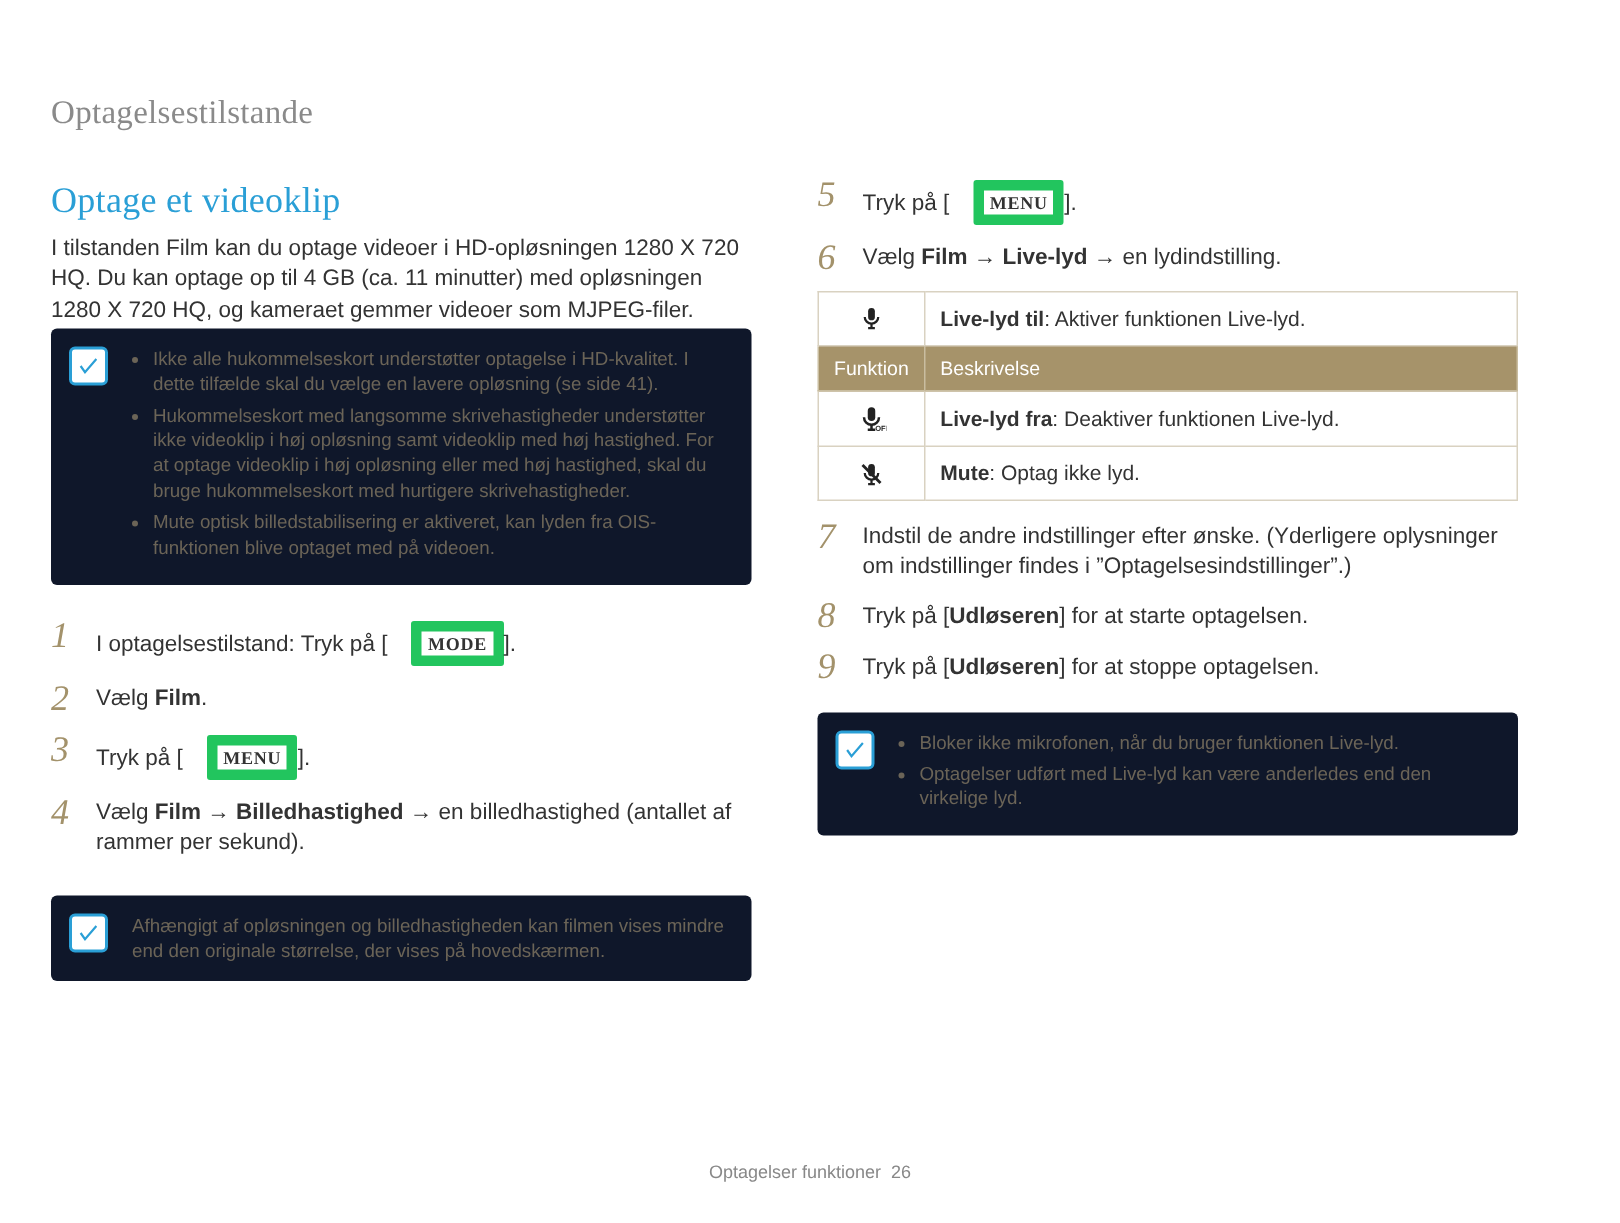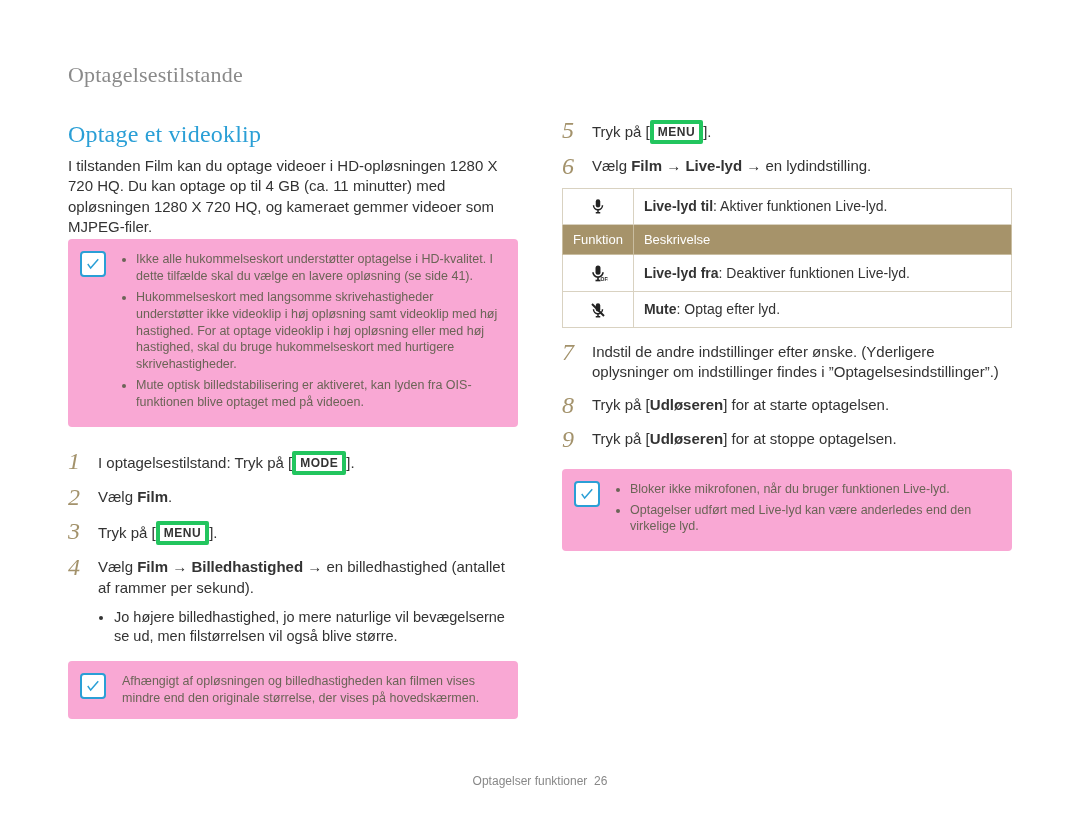--- a/index.html
+++ b/index.html
@@ -7,21 +7,21 @@
     font-family: Arial, Helvetica, sans-serif;
     background: #fff;
     width: 1080px;
     height: 815px;
     position: relative;
     color: #333;
     font-size: 15px;
     line-height: 1.35;
   }
   .page {
-    padding: 60px 68px 30px 68px;
+    padding: 60px 68px 30px 34px;
   }
   .breadcrumb {
     font-family: 'Times New Roman', serif;
     font-size: 22px;
     color: #8a8a8a;
     font-weight: 300;
     letter-spacing: 0.2px;
     margin-bottom: 28px;
   }
   .columns {
@@ -32,21 +32,21 @@
   h1.section-title {
     font-family: 'Times New Roman', serif;
     font-weight: 400;
     color: #2a9fd6;
     font-size: 24px;
     margin-bottom: 6px;
     letter-spacing: 0.2px;
   }
   p.intro { color: #333; margin-bottom: 2px; }
   .note-box {
-    background: #f9a8d4;
+    background: #0f172a;
     border-radius: 4px;
     padding: 12px 14px 12px 54px;
     position: relative;
     font-size: 12.5px;
     color: #6b6457;
     margin-bottom: 22px;
   }
   .note-box .note-icon {
     position: absolute;
     left: 12px; top: 12px;
@@ -70,28 +70,29 @@
     font-style: italic;
     color: #a3926b;
     font-size: 24px;
     line-height: 1;
     min-width: 18px;
   }
   .step-body { padding-top: 2px; }
   .step-body b { font-weight: bold; color: #333; }
   .mode-btn, .menu-btn {
     display: inline-block;
-    border: 4px solid #22c55e;
+    border: 7px solid #22c55e;
     padding: 0 4px;
-    font-family: Liberation Sans, sans-serif;
+    font-family: Liberation Serif, serif;
     font-weight: bold;
     font-size: 12px;
     vertical-align: 1px;
     border-radius: 2px;
     letter-spacing: 0.5px;
+    margin-left: 16px;
   }
   .sub-bullet {
     margin-left: 30px;
     font-size: 14.5px;
     list-style: disc;
     padding-left: 16px;
     color: #333;
   }
   table.func {
     border-collapse: collapse;
@@ -174,23 +175,20 @@
           <span>Tryk på [</span><span class="menu-btn">MENU</span><span>].</span>
         </div>
       </div>
 
       <div class="step">
         <div class="step-num">4</div>
         <div class="step-body">
           <span>Vælg </span><b>Film</b><span> → </span><b>Billedhastighed</b><span> → en billedhastighed (antallet af rammer per sekund).</span>
         </div>
       </div>
-      <ul class="sub-bullet">
-        <li>Jo højere billedhastighed, jo mere naturlige vil bevægelserne se ud, men filstørrelsen vil også blive større.</li>
-      </ul>
 
       <div style="height:14px"></div>
 
       <div class="note-box">
         <div class="note-icon">
           <svg width="14" height="14" viewBox="0 0 24 24" fill="none" stroke="#2a9fd6" stroke-width="2.5">
               <path d="M3 12l5 7L21 4"></path>
             </svg>
         </div>
         <div>Afhængigt af opløsningen og billedhastigheden kan filmen vises mindre end den originale størrelse, der vises på hovedskærmen.</div>
@@ -246,21 +244,21 @@
         <tr>
           <td class="mic-icon">
             <svg width="18" height="18" viewBox="0 0 24 24" fill="#222">
                   <rect x="9" y="3" width="6" height="11" rx="3"></rect>
                   <path d="M6 11a6 6 0 0012 0" fill="none" stroke="#222" stroke-width="2"></path>
                   <line x1="12" y1="17" x2="12" y2="21" stroke="#222" stroke-width="2"></line>
                   <line x1="9" y1="21" x2="15" y2="21" stroke="#222" stroke-width="2"></line>
                   <line x1="4" y1="4" x2="20" y2="20" stroke="#222" stroke-width="2.5"></line>
                 </svg>
           </td>
-          <td><b>Mute</b><span>: Optag efter lyd.</span></td>
+          <td><b>Mute</b><span>: Optag ikke lyd.</span></td>
         </tr>
       </tbody>
         </table>
 
       <div class="step">
         <div class="step-num">7</div>
         <div class="step-body">Indstil de andre indstillinger efter  ønske. (Yderligere oplysninger om indstillinger findes i ”Optagelsesindstillinger”.)</div>
       </div>
 
       <div class="step">

